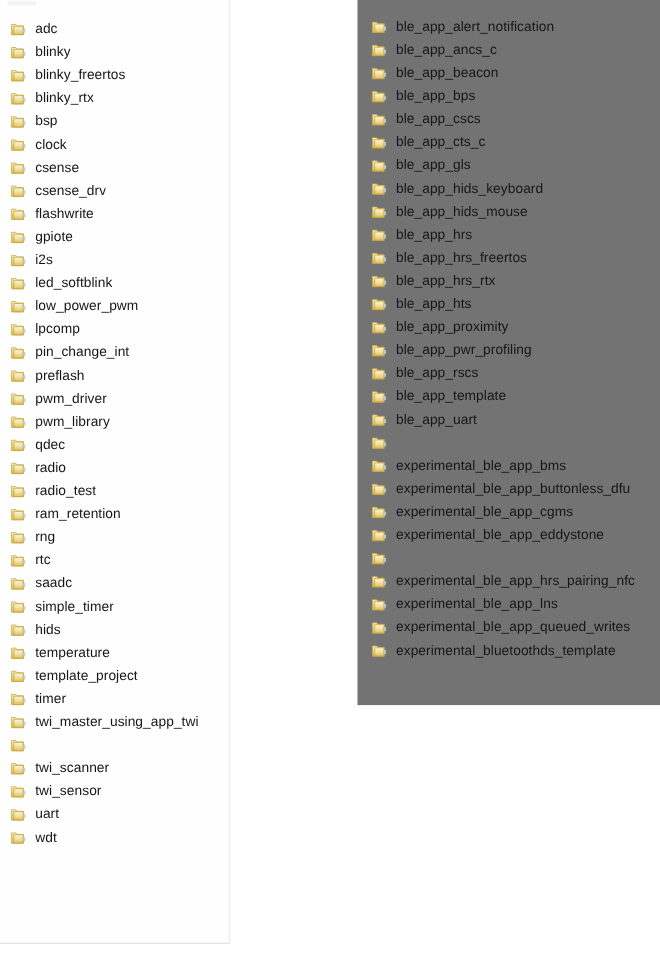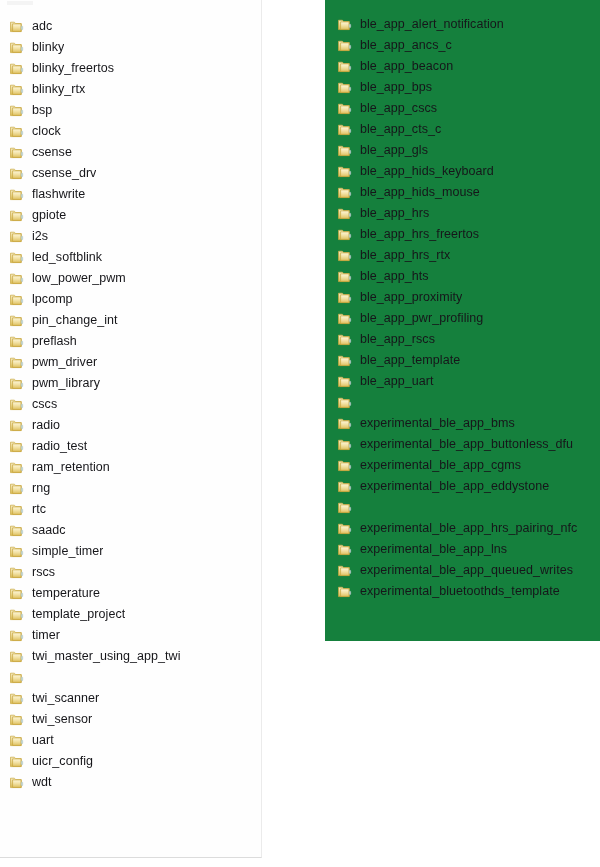--- a/index.html
+++ b/index.html
@@ -20,33 +20,33 @@
   
   .panel {
     position: absolute;
     background: #fefefe;
     box-sizing: border-box;
   }
 
   #left-panel {
     left: 0px;
     top: 0px;
-    width: 262px;
+    width: 209px;
     height: 858px;
     border-right: 1px solid #ebebeb;
     border-bottom: 1px solid #dcdcdc;
     background: #fefefe;
   }
 
   #right-panel {
     left: 325px;
     top: 0px;
     width: 275px;
     height: 641px;
-    background: #15803d;
+    background: #737373;
   }
 
   
   #gutter {
     position: absolute;
     left: 263px;
     top: 0;
     width: 62px;
     height: 867px;
     background: #ffffff;
@@ -501,21 +501,21 @@
           <linearGradient id="fback" x1="0" y1="0" x2="0" y2="1">
             <stop offset="0" stop-color="#f7ecc2"></stop>
             <stop offset="1" stop-color="#d9b94f"></stop>
           </linearGradient>
         </defs>
         <path d="M0.5 2.2 L4.4 2.2 L5.6 3.5 L11.3 3.5 L11.3 11.6 L0.5 11.6 Z" fill="url(#fback)" stroke="#c9a83f" stroke-width="0.7"></path>
         <path d="M2.6 3.9 L11.0 3.9 L11.0 11.4 L2.6 11.4 Z" fill="url(#fbody)" stroke="#c7a53c" stroke-width="0.7"></path>
         <rect x="11.2" y="6.2" width="1.5" height="3.4" rx="0.5" fill="#cfe3e0" stroke="#9fb9b6" stroke-width="0.5"></rect>
       </svg>
     </span>
-    <span class="file-label">cscs</span>
+    <span class="file-label">qdec</span>
   </li>
       <li class="file-row">
     <span class="folder-icon">
       <svg width="14" height="13" viewBox="0 0 14 13" xmlns="http://www.w3.org/2000/svg">
         <defs>
           <linearGradient id="fbody" x1="0" y1="0" x2="0" y2="1">
             <stop offset="0" stop-color="#fdf6d8"></stop>
             <stop offset="0.45" stop-color="#f3e3a8"></stop>
             <stop offset="1" stop-color="#dfc264"></stop>
           </linearGradient>
@@ -669,21 +669,21 @@
           <linearGradient id="fback" x1="0" y1="0" x2="0" y2="1">
             <stop offset="0" stop-color="#f7ecc2"></stop>
             <stop offset="1" stop-color="#d9b94f"></stop>
           </linearGradient>
         </defs>
         <path d="M0.5 2.2 L4.4 2.2 L5.6 3.5 L11.3 3.5 L11.3 11.6 L0.5 11.6 Z" fill="url(#fback)" stroke="#c9a83f" stroke-width="0.7"></path>
         <path d="M2.6 3.9 L11.0 3.9 L11.0 11.4 L2.6 11.4 Z" fill="url(#fbody)" stroke="#c7a53c" stroke-width="0.7"></path>
         <rect x="11.2" y="6.2" width="1.5" height="3.4" rx="0.5" fill="#cfe3e0" stroke="#9fb9b6" stroke-width="0.5"></rect>
       </svg>
     </span>
-    <span class="file-label">rscs</span>
+    <span class="file-label">hids</span>
   </li>
       <li class="file-row">
     <span class="folder-icon">
       <svg width="14" height="13" viewBox="0 0 14 13" xmlns="http://www.w3.org/2000/svg">
         <defs>
           <linearGradient id="fbody" x1="0" y1="0" x2="0" y2="1">
             <stop offset="0" stop-color="#fdf6d8"></stop>
             <stop offset="0.45" stop-color="#f3e3a8"></stop>
             <stop offset="1" stop-color="#dfc264"></stop>
           </linearGradient>
@@ -837,41 +837,20 @@
             <stop offset="0" stop-color="#f7ecc2"></stop>
             <stop offset="1" stop-color="#d9b94f"></stop>
           </linearGradient>
         </defs>
         <path d="M0.5 2.2 L4.4 2.2 L5.6 3.5 L11.3 3.5 L11.3 11.6 L0.5 11.6 Z" fill="url(#fback)" stroke="#c9a83f" stroke-width="0.7"></path>
         <path d="M2.6 3.9 L11.0 3.9 L11.0 11.4 L2.6 11.4 Z" fill="url(#fbody)" stroke="#c7a53c" stroke-width="0.7"></path>
         <rect x="11.2" y="6.2" width="1.5" height="3.4" rx="0.5" fill="#cfe3e0" stroke="#9fb9b6" stroke-width="0.5"></rect>
       </svg>
     </span>
     <span class="file-label">uart</span>
-  </li>
-      <li class="file-row">
-    <span class="folder-icon">
-      <svg width="14" height="13" viewBox="0 0 14 13" xmlns="http://www.w3.org/2000/svg">
-        <defs>
-          <linearGradient id="fbody" x1="0" y1="0" x2="0" y2="1">
-            <stop offset="0" stop-color="#fdf6d8"></stop>
-            <stop offset="0.45" stop-color="#f3e3a8"></stop>
-            <stop offset="1" stop-color="#dfc264"></stop>
-          </linearGradient>
-          <linearGradient id="fback" x1="0" y1="0" x2="0" y2="1">
-            <stop offset="0" stop-color="#f7ecc2"></stop>
-            <stop offset="1" stop-color="#d9b94f"></stop>
-          </linearGradient>
-        </defs>
-        <path d="M0.5 2.2 L4.4 2.2 L5.6 3.5 L11.3 3.5 L11.3 11.6 L0.5 11.6 Z" fill="url(#fback)" stroke="#c9a83f" stroke-width="0.7"></path>
-        <path d="M2.6 3.9 L11.0 3.9 L11.0 11.4 L2.6 11.4 Z" fill="url(#fbody)" stroke="#c7a53c" stroke-width="0.7"></path>
-        <rect x="11.2" y="6.2" width="1.5" height="3.4" rx="0.5" fill="#cfe3e0" stroke="#9fb9b6" stroke-width="0.5"></rect>
-      </svg>
-    </span>
-    <span class="file-label">uicr_config</span>
   </li>
       <li class="file-row">
     <span class="folder-icon">
       <svg width="14" height="13" viewBox="0 0 14 13" xmlns="http://www.w3.org/2000/svg">
         <defs>
           <linearGradient id="fbody" x1="0" y1="0" x2="0" y2="1">
             <stop offset="0" stop-color="#fdf6d8"></stop>
             <stop offset="0.45" stop-color="#f3e3a8"></stop>
             <stop offset="1" stop-color="#dfc264"></stop>
           </linearGradient>

